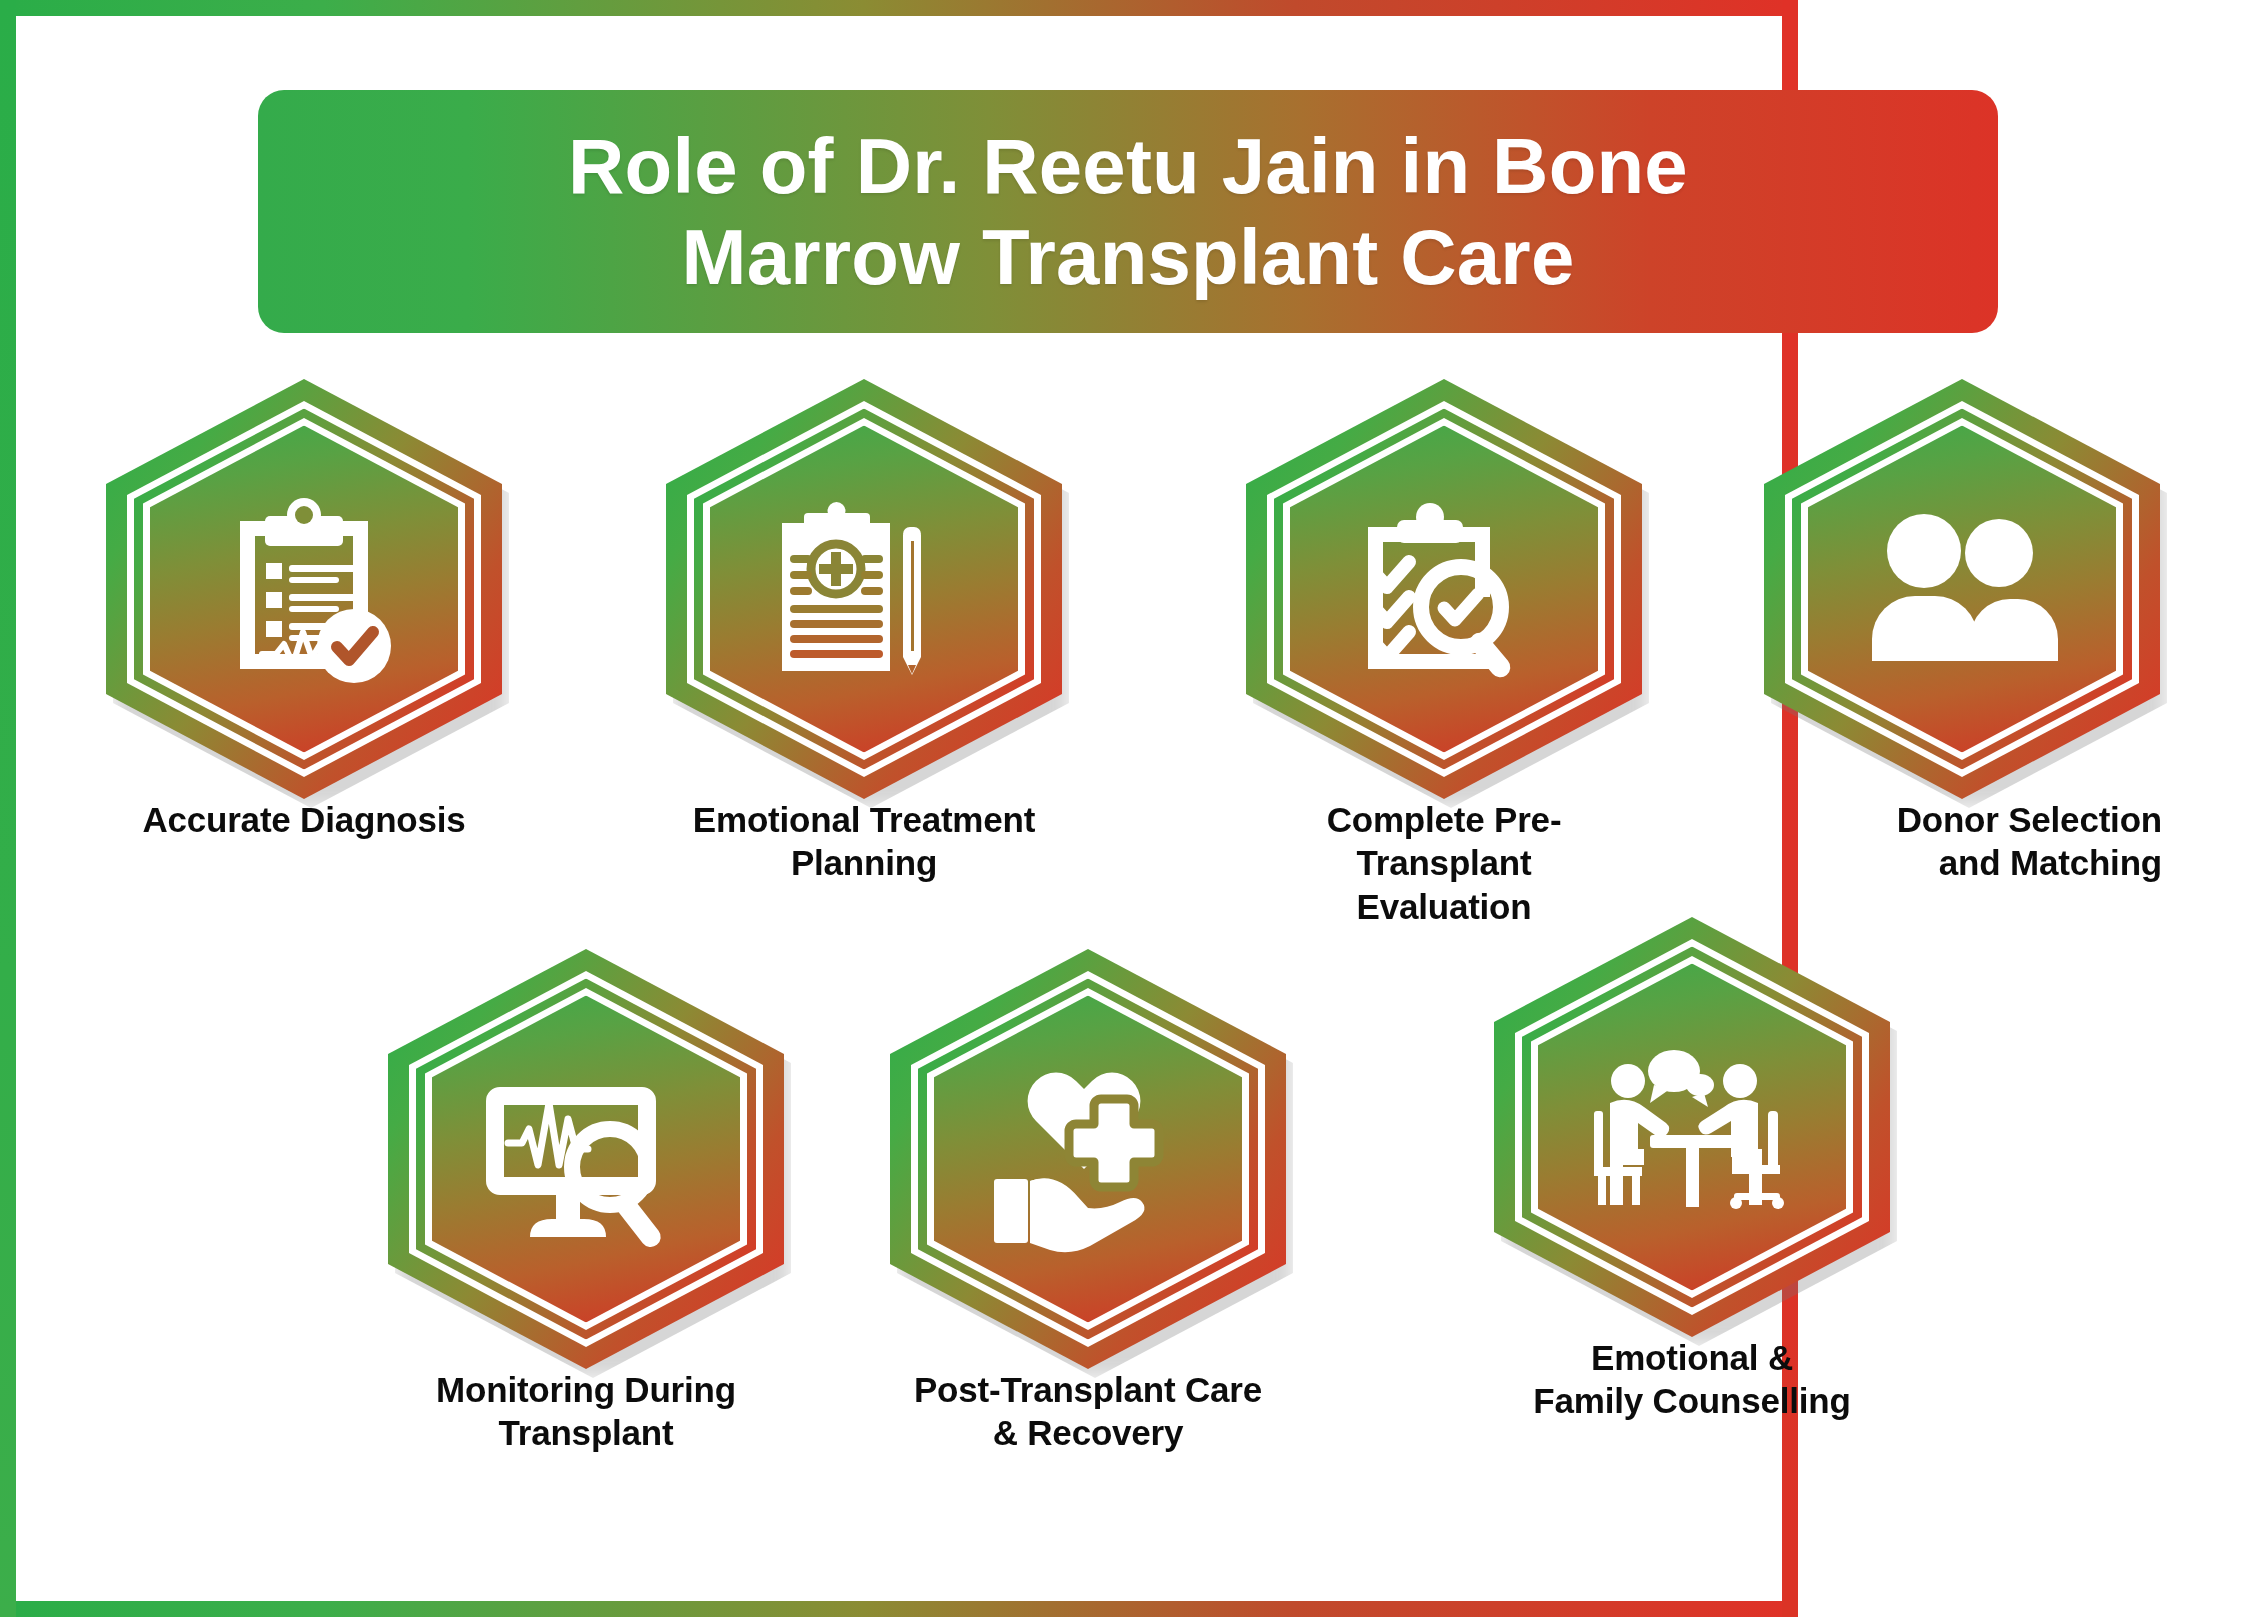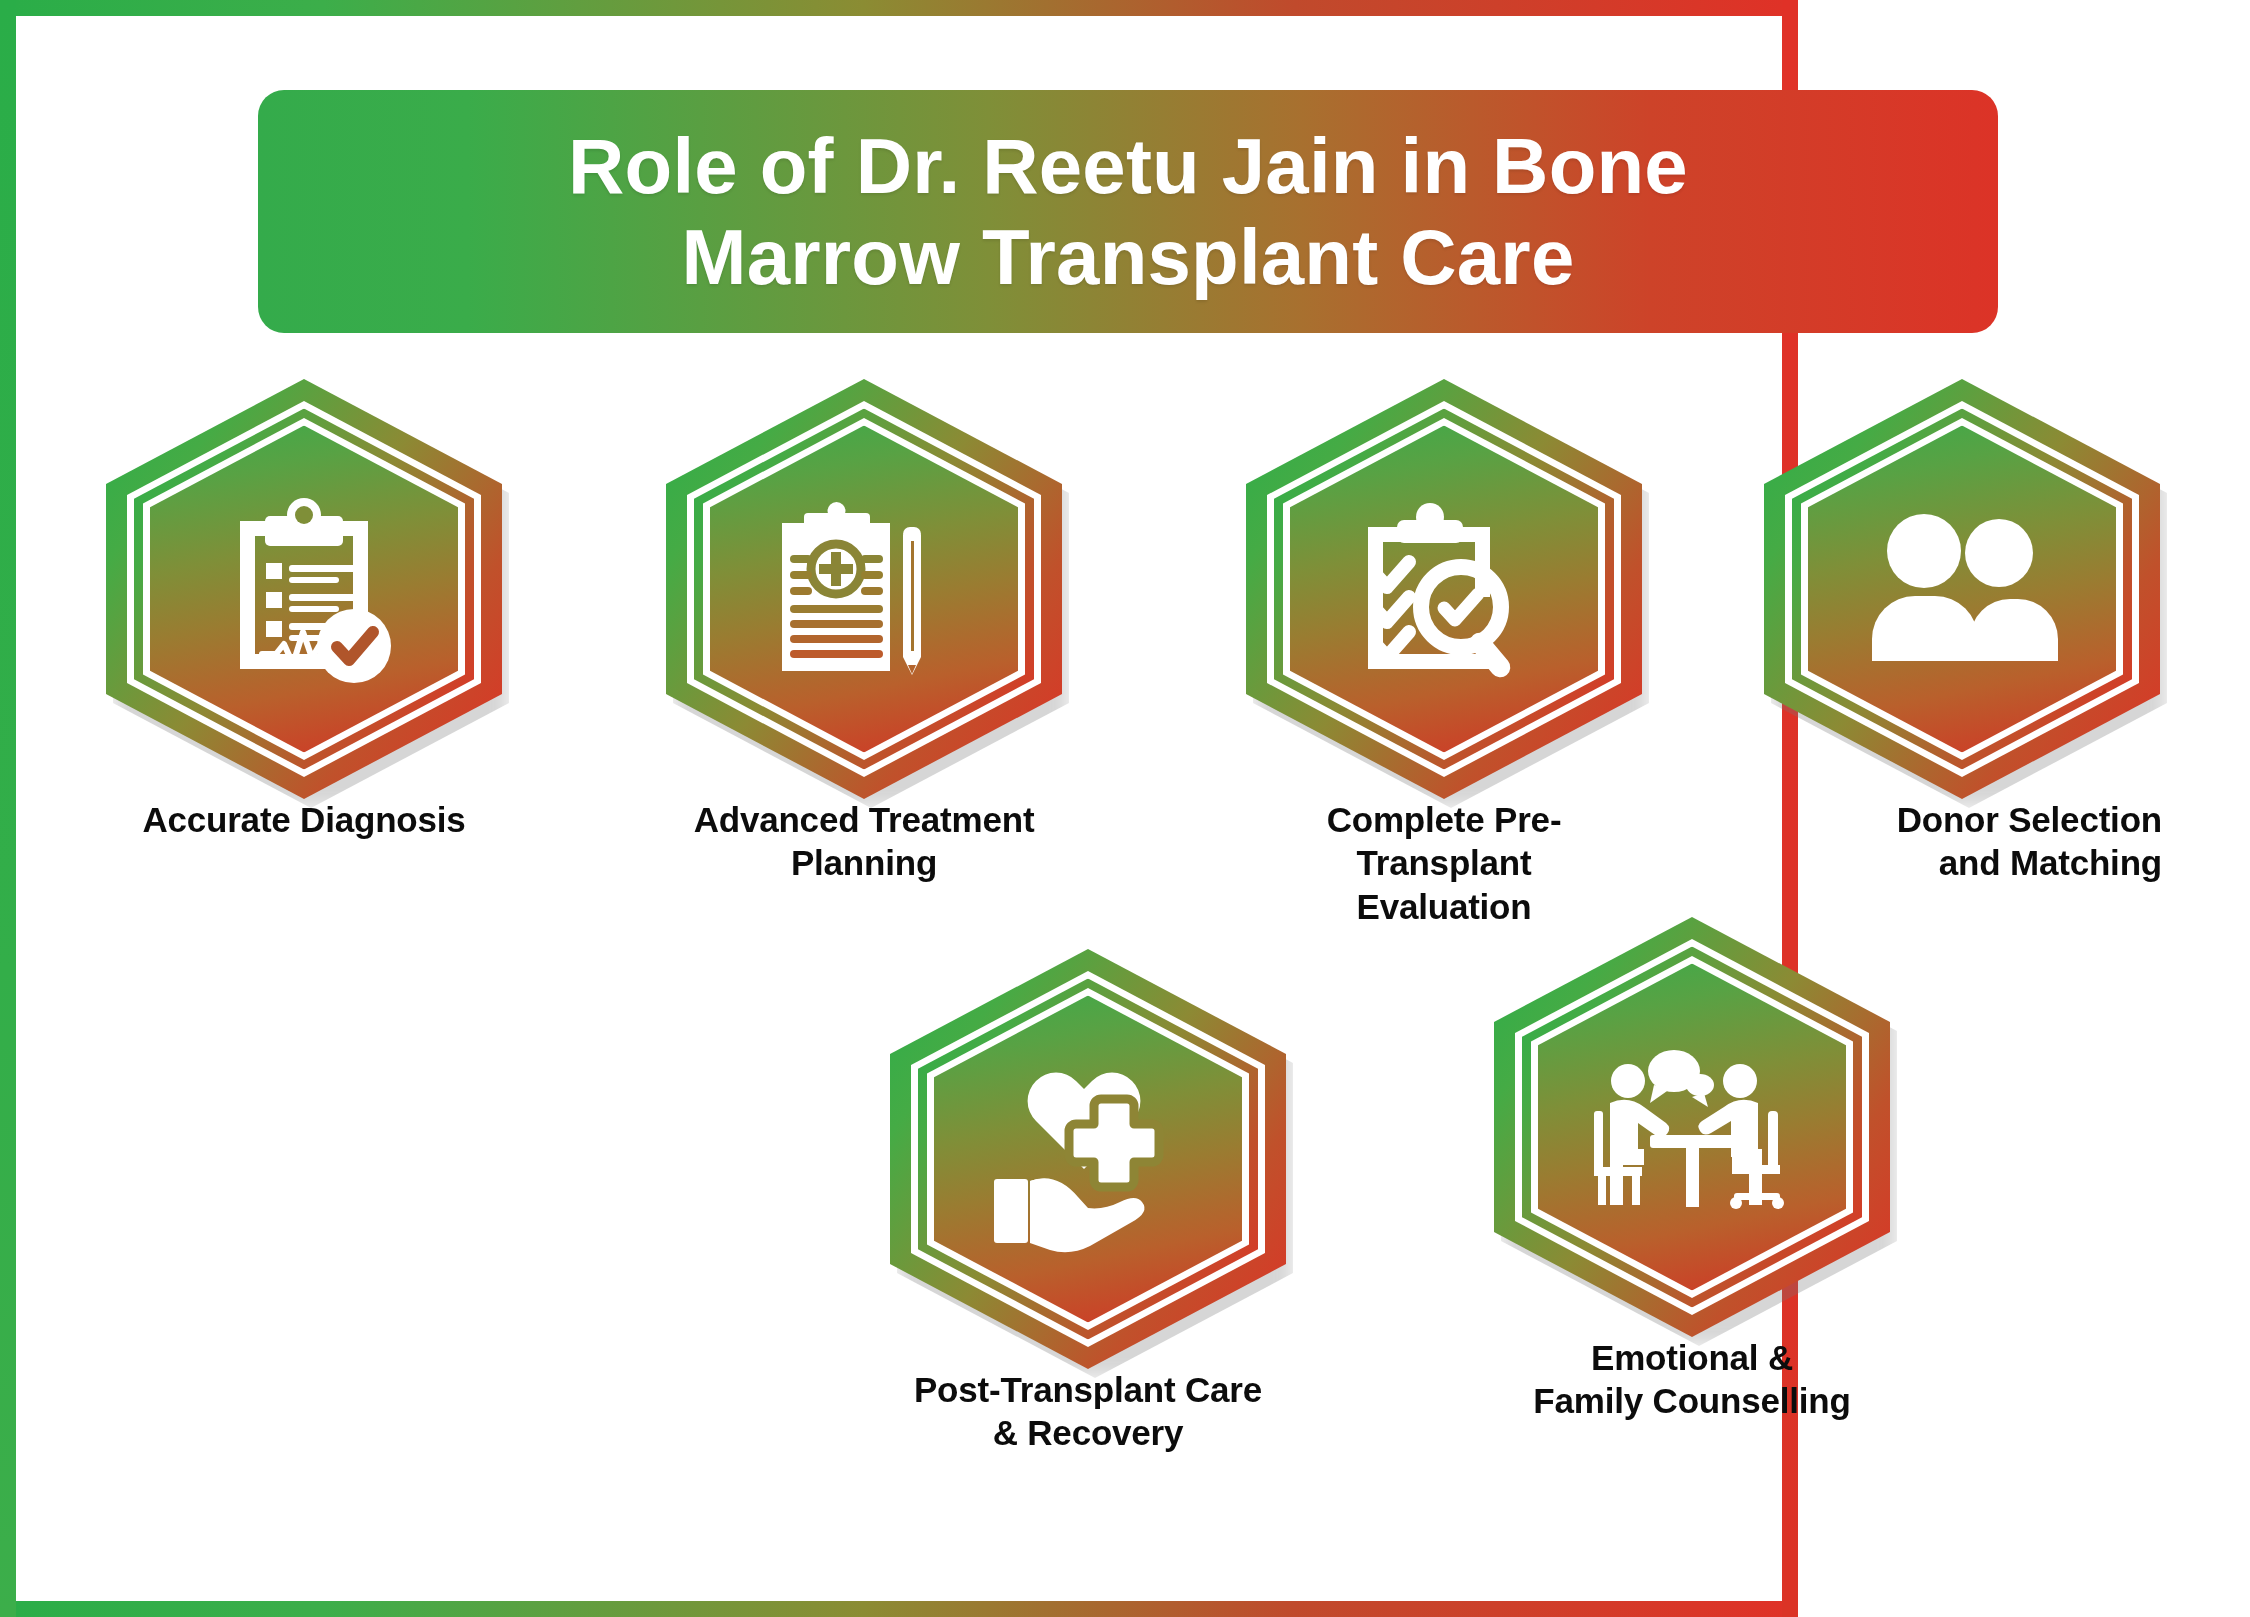--- a/index.html
+++ b/index.html
@@ -264,21 +264,21 @@
 
             <rect x="139" y="38" width="18" height="14" rx="7" fill="#ffffff"></rect>
             <rect x="139" y="46" width="18" height="122" fill="#ffffff"></rect>
             <rect x="147" y="52" width="3" height="110" fill="#a4752f"></rect>
             <polygon points="139,168 157,168 148,186" fill="#ffffff"></polygon>
             <polygon points="144,176 152,176 148,185" fill="#b4632c"></polygon>
           </g>
         </svg>
       </div>
     </div>
-    <div class="badge-label">Advanced Treatment
+    <div class="badge-label">Emotional Treatment
 Planning</div>
   </div>
 
   <div class="badge" id="badge-2">
     <div class="hexwrap">
       <div class="hex hex-shadow"></div>
       <div class="hex hex-ring"></div>
       <div class="hex hex-gap"></div>
       <div class="hex hex-band"></div>
       <div class="hex hex-gap2"></div>
@@ -330,20 +330,50 @@
             <path d="M10 172 v-22 a43 43 0 0 1 43 -43 h20 a43 43 0 0 1 43 43 v22 Z"></path>
             <path d="M108 172 v-22 a40 40 0 0 1 40 -40 h8 a40 40 0 0 1 40 40 v22 Z"></path>
           </g>
         </svg>
       </div>
     </div>
     <div class="badge-label">Donor Selection
 and Matching</div>
   </div>
 
+  <div class="badge" id="badge-4">
+    <div class="hexwrap">
+      <div class="hex hex-shadow"></div>
+      <div class="hex hex-ring"></div>
+      <div class="hex hex-gap"></div>
+      <div class="hex hex-band"></div>
+      <div class="hex hex-gap2"></div>
+      <div class="hex hex-face"></div>
+      <div class="hex-icon">
+        <svg viewBox="0 0 200 200" width="200" height="200" aria-hidden="true">
+          <g fill="#ffffff">
+
+            <path d="M14 28 h142 a14 14 0 0 1 14 14 v80 a14 14 0 0 1 -14 14 H14 a14 14 0 0 1 -14 -14 V42
+                     a14 14 0 0 1 14 -14 Z
+                     M18 46 v72 h134 V46 Z" fill-rule="evenodd"></path>
+
+            <rect x="70" y="136" width="24" height="24"></rect>
+            <path d="M44 178 q0 -18 22 -18 h32 q22 0 22 18 Z"></path>
+
+            <path d="M22 84 h14 l7 -14 l9 36 l11 -62 l10 62 l9 -46 l8 30 h12" fill="none" stroke="#ffffff" stroke-width="7" stroke-linecap="round" stroke-linejoin="round"></path>
+
+            <circle cx="124" cy="108" r="38" fill="none" stroke="#ffffff" stroke-width="16"></circle>
+            <rect x="143" y="134" width="20" height="58" rx="10" transform="rotate(-38 153 163)"></rect>
+          </g>
+        </svg>
+      </div>
+    </div>
+    <div class="badge-label">Monitoring During
+Transplant</div>
+  </div>
 
   <div class="badge" id="badge-5">
     <div class="hexwrap">
       <div class="hex hex-shadow"></div>
       <div class="hex hex-ring"></div>
       <div class="hex hex-gap"></div>
       <div class="hex hex-band"></div>
       <div class="hex hex-gap2"></div>
       <div class="hex hex-face"></div>
       <div class="hex-icon">

